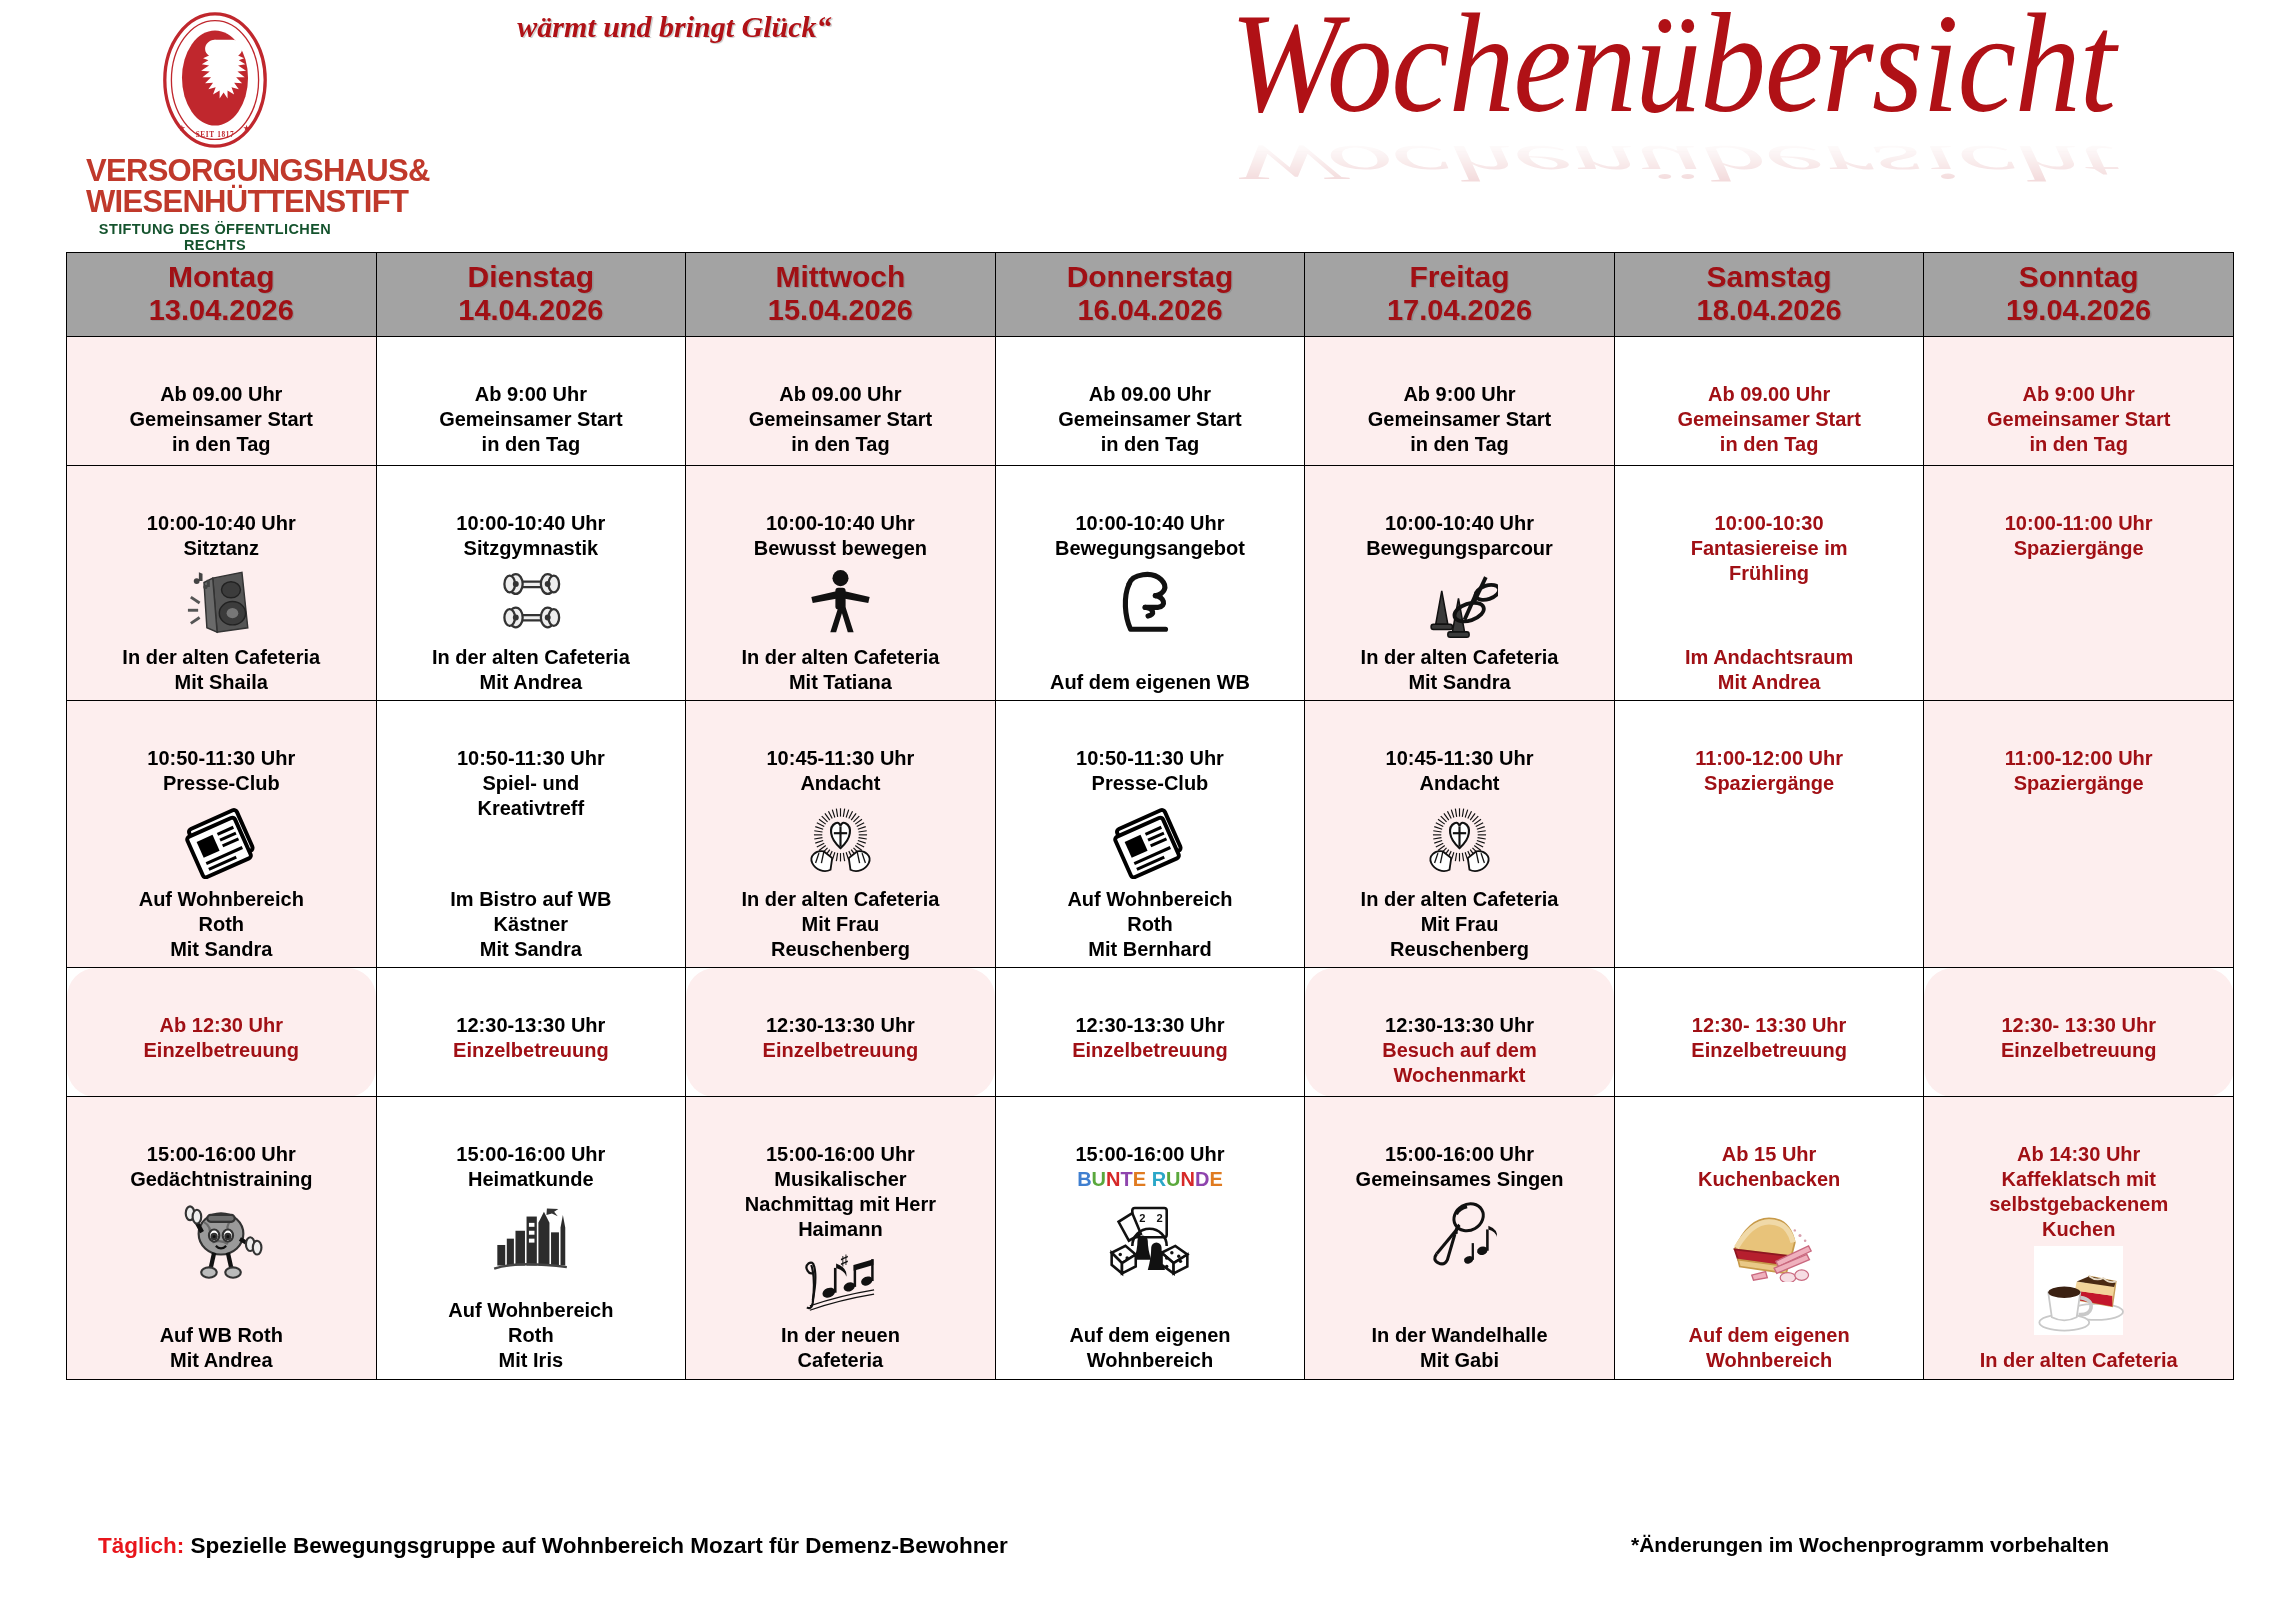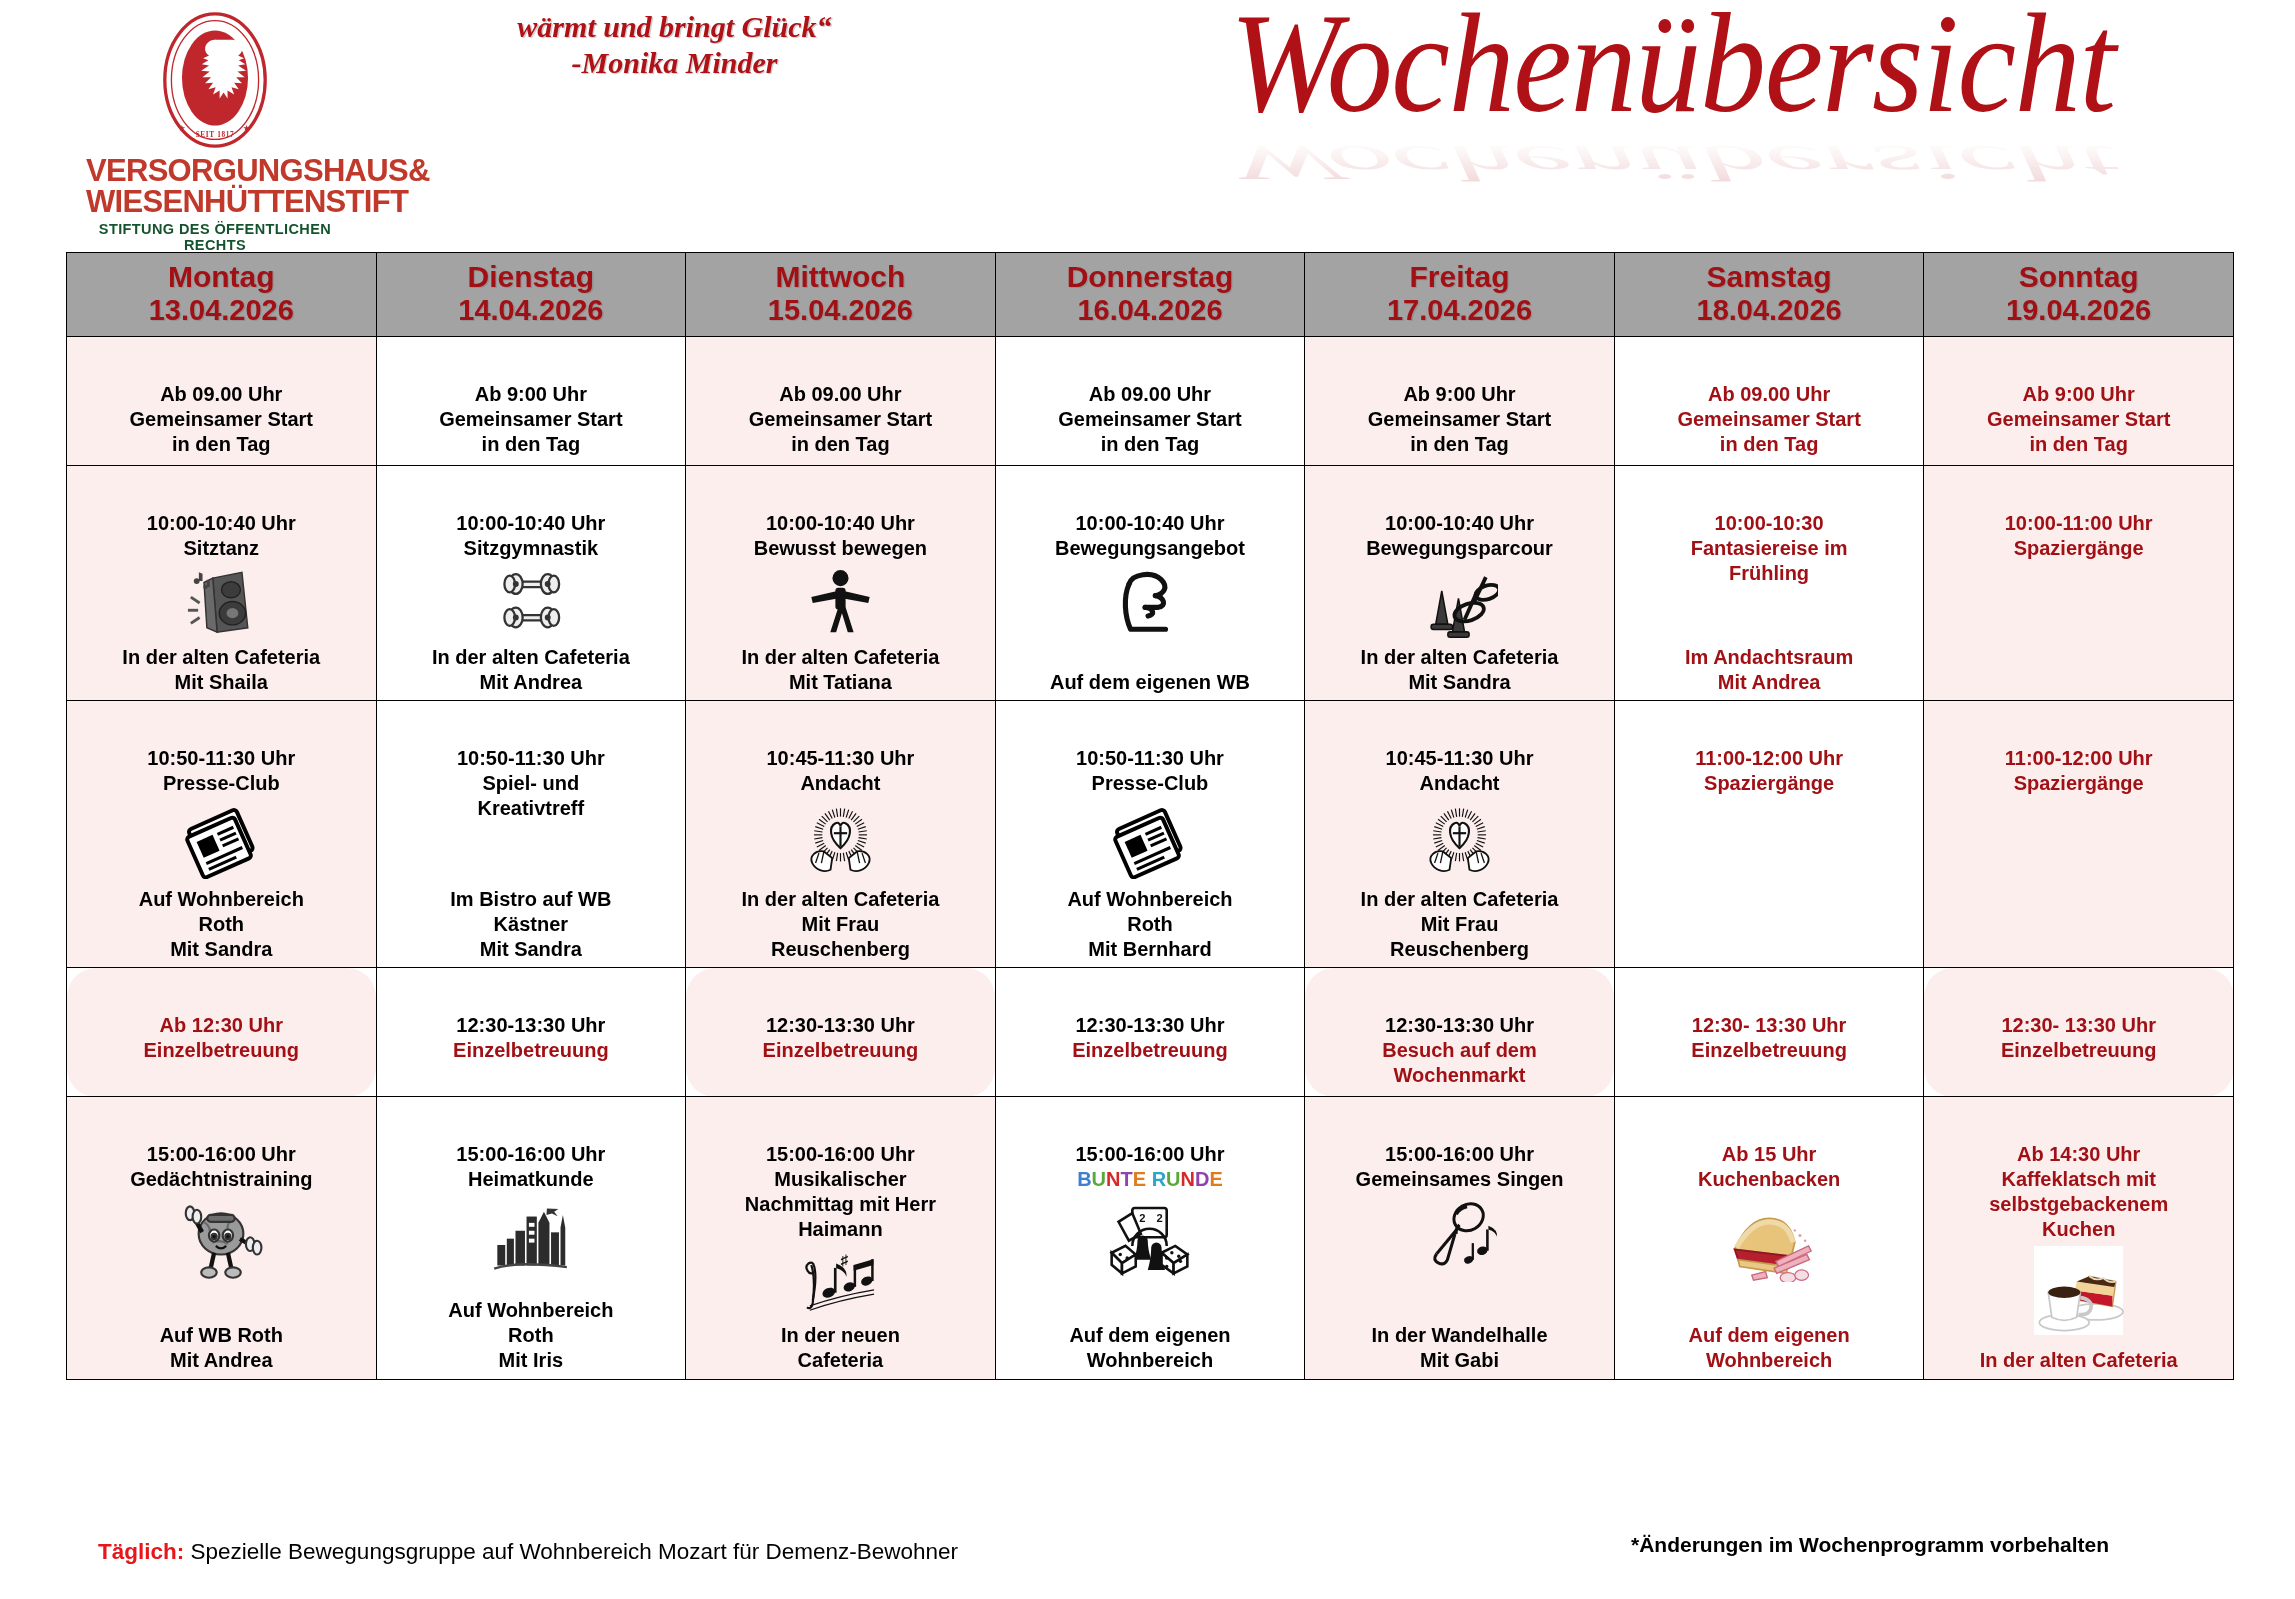--- a/index.html
+++ b/index.html
@@ -102,22 +102,22 @@
   tr.r-einzel td{height:106px;border-radius:29px;}
   tr.r-last td{height:258px;}
 
   .bunte span{font-weight:bold;}
 
   
   .footer{
     position:absolute;left:0;top:1533px;width:2295px;height:46px;
   }
   .f-left{
-    position:absolute;left:98px;top:6px;
-    font-size:22.5px;font-weight:normal;color:#000;
+    position:absolute;left:98px;top:0;
+    font-size:22.5px;font-weight:bold;color:#000;
   }
   .f-left b{color:#e8151b;}
   .f-right{
     position:absolute;right:186px;top:0;
     font-size:21px;font-weight:bold;color:#000;
   }
 </style>
 </head>
 <body>
 
@@ -141,21 +141,20 @@
     </svg>
     <div class="logo-name">
       <div class="logo-line">VERSORGUNGSHAUS&amp;</div>
       <div class="logo-line">WIESENHÜTTENSTIFT</div>
       <div class="logo-sub">STIFTUNG DES ÖFFENTLICHEN RECHTS</div>
     </div>
   </div>
 
   <div class="quote">
     <div>wärmt und bringt Glück“</div>
-    <div>-Monika Minder</div>
   </div>
 
   <div class="wochen-reflection">Wochenübersicht</div>
   <div class="wochen">Wochenübersicht</div>
 </div>
 
 <table class="cal">
   <colgroup>
     <col>
       <col>

